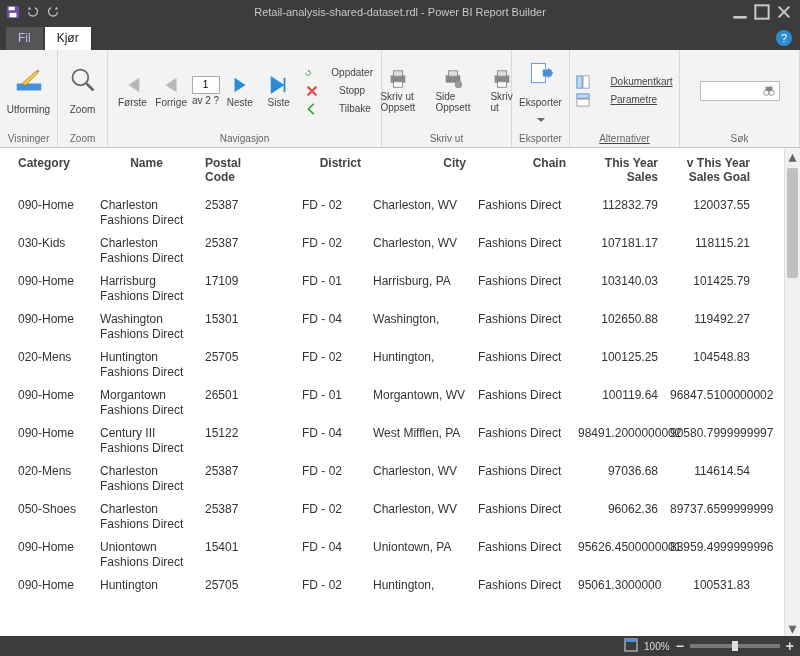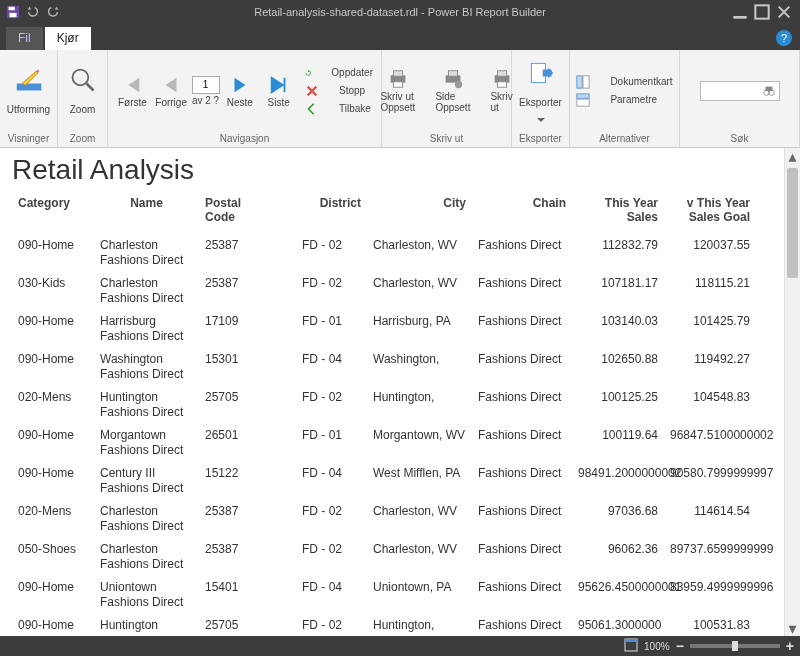--- a/index.html
+++ b/index.html
@@ -225,21 +225,21 @@
           </svg>
         <span class="lbl">Eksporter</span>
         <svg viewBox="0 0 8 4" style="width:8px;height:4px;">
             <path d="M0 0 L4 4 L8 0 Z" fill="#666"></path>
           </svg>
       </div>
     </div>
     <div class="ribbon-group-label">Eksporter</div>
   </div>
 
-  <div class="ribbon-group" style="width:110px;">
+  <div class="ribbon-group" style="width:110px;text-decoration:underline;">
     <div class="group-body">
       <div class="small-stack">
         <div class="small-btn">
           <svg viewBox="0 0 16 16">
               <rect x="1" y="1" width="6" height="14" fill="#bfd9f2" stroke="#4a90d9"></rect>
               <rect x="8" y="1" width="7" height="14" fill="#fff" stroke="#999"></rect>
             </svg>
           <span>Dokumentkart</span>
         </div>
         <div class="small-btn">
@@ -263,21 +263,20 @@
             <rect x="4" y="3" width="8" height="5" fill="#888"></rect>
           </svg>
       </div>
     </div>
     <div class="ribbon-group-label">Søk</div>
   </div>
 </div>
 
 <div class="report-area">
   <div class="report-scroll">
-    <div class="report-title">Retail Analysis</div>
     <table class="data">
       <colgroup>
         <col style="width:82px">
           <col style="width:105px">
           <col style="width:78px">
           <col style="width:90px">
         <col style="width:105px">
           <col style="width:100px">
           <col style="width:92px">
           <col style="width:92px">

